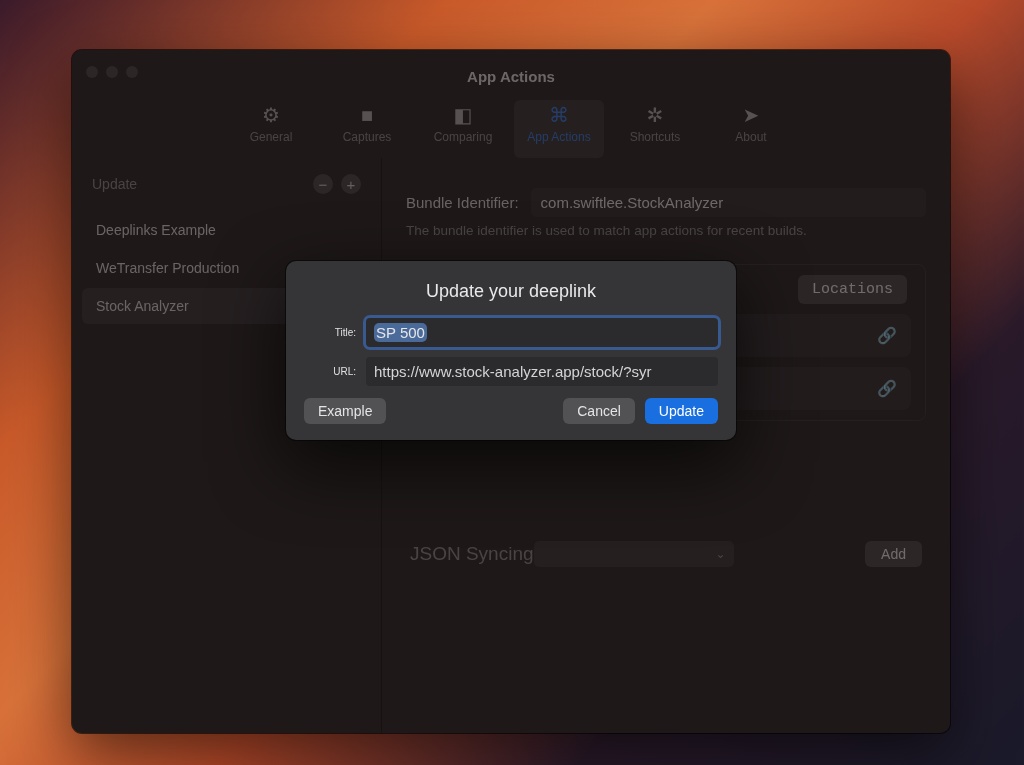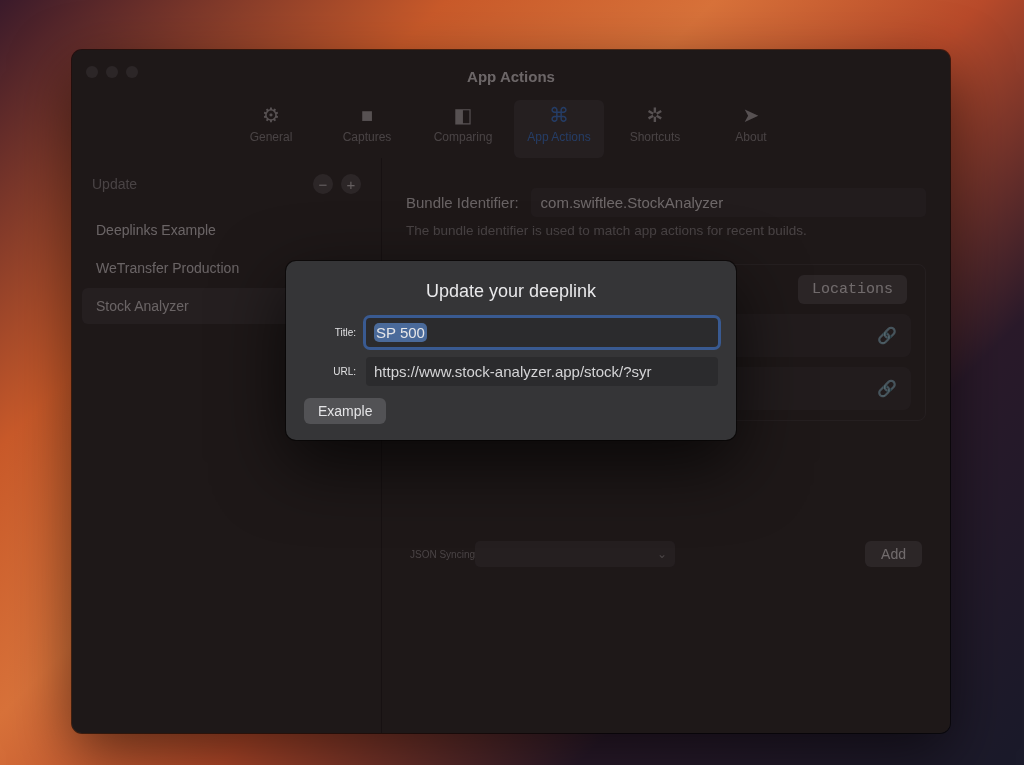--- a/index.html
+++ b/index.html
@@ -62,21 +62,21 @@
   .bundle-row .fld { flex:1; background:#343436; border-radius:5px; padding:6px 10px; color:#dcdcde; font-size:15px; }
   .hint { color:#8a8a8c; font-size:13.5px; }
   .actions-panel { margin-top:26px; background:transparent; border:1px solid #3a3a3c; border-radius:8px; padding-bottom:10px;}
   .tabs-row { display:flex; gap:28px; padding:10px 18px 0; }
   .tabs-row .atab { color:#bdbdc0; font-size:15px; padding:6px 14px; border-radius:6px;font-family:Liberation Mono, monospace; }
   .tabs-row .atab.sel { background:#4a4a4d; color:#e2e2e4; }
   .deeplink { margin:10px 14px 0; background:#343436; border-radius:8px; padding:12px 14px; display:flex; align-items:center; justify-content:space-between; }
   .deeplink .dl-title { color:#d6d6d8; font-size:14.5px; }
   .deeplink .link-ico { color:#bdbdc0; font-size:16px; }
   .bottom-row { display:flex; align-items:center; justify-content:space-between; margin-top:120px; padding:0 4px;}
-  .json-lbl { color:#8a8a8c; font-size:10px; }
+  .json-lbl { color:#8a8a8c; font-size:19px; }
   .dropdown { width:200px; height:26px; background:#3a3a3d; border-radius:5px; display:flex; align-items:center; justify-content:flex-end; padding:0 8px; color:#8a8a8c; font-size:12px;}
   .add-btn { background:#4a4a4d; color:#e2e2e4; padding:5px 16px; border-radius:6px; font-size:14px; }
 
   
   .dim {
     position:absolute; inset:0;
     background: rgba(20,10,10,0.55);
     pointer-events:none;
   }
 
@@ -201,14 +201,18 @@
     <div class="dlg-input focused"><span class="sel">SP 500</span></div>
   </div>
 
   <div class="dlg-row">
     <div class="dlg-lbl">URL:</div>
     <div class="dlg-input url">https://www.stock-analyzer.app/stock/?syr</div>
   </div>
 
   <div class="dlg-buttons">
     <div class="pill">Example</div>
+    <div class="right">
+      <div class="pill">Cancel</div>
+      <div class="pill primary">Update</div>
+    </div>
   </div>
 </div>
 
 </body></html>

